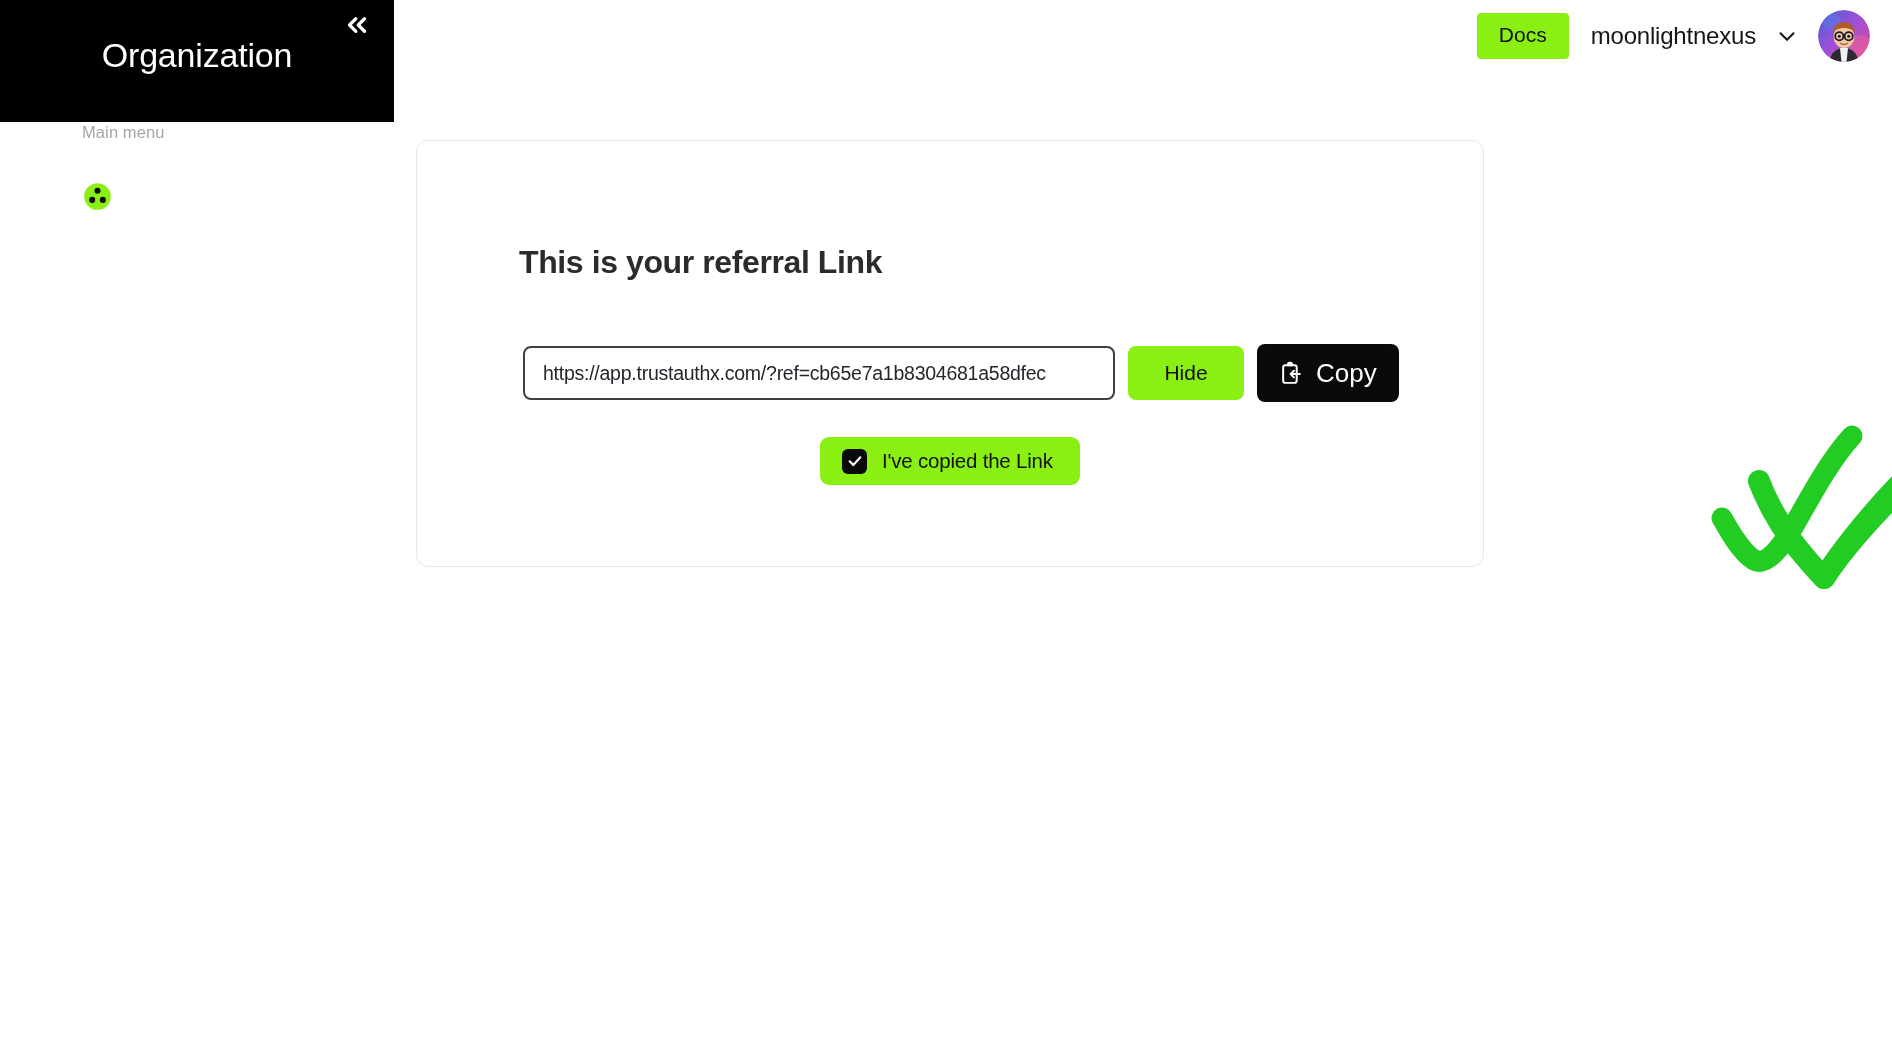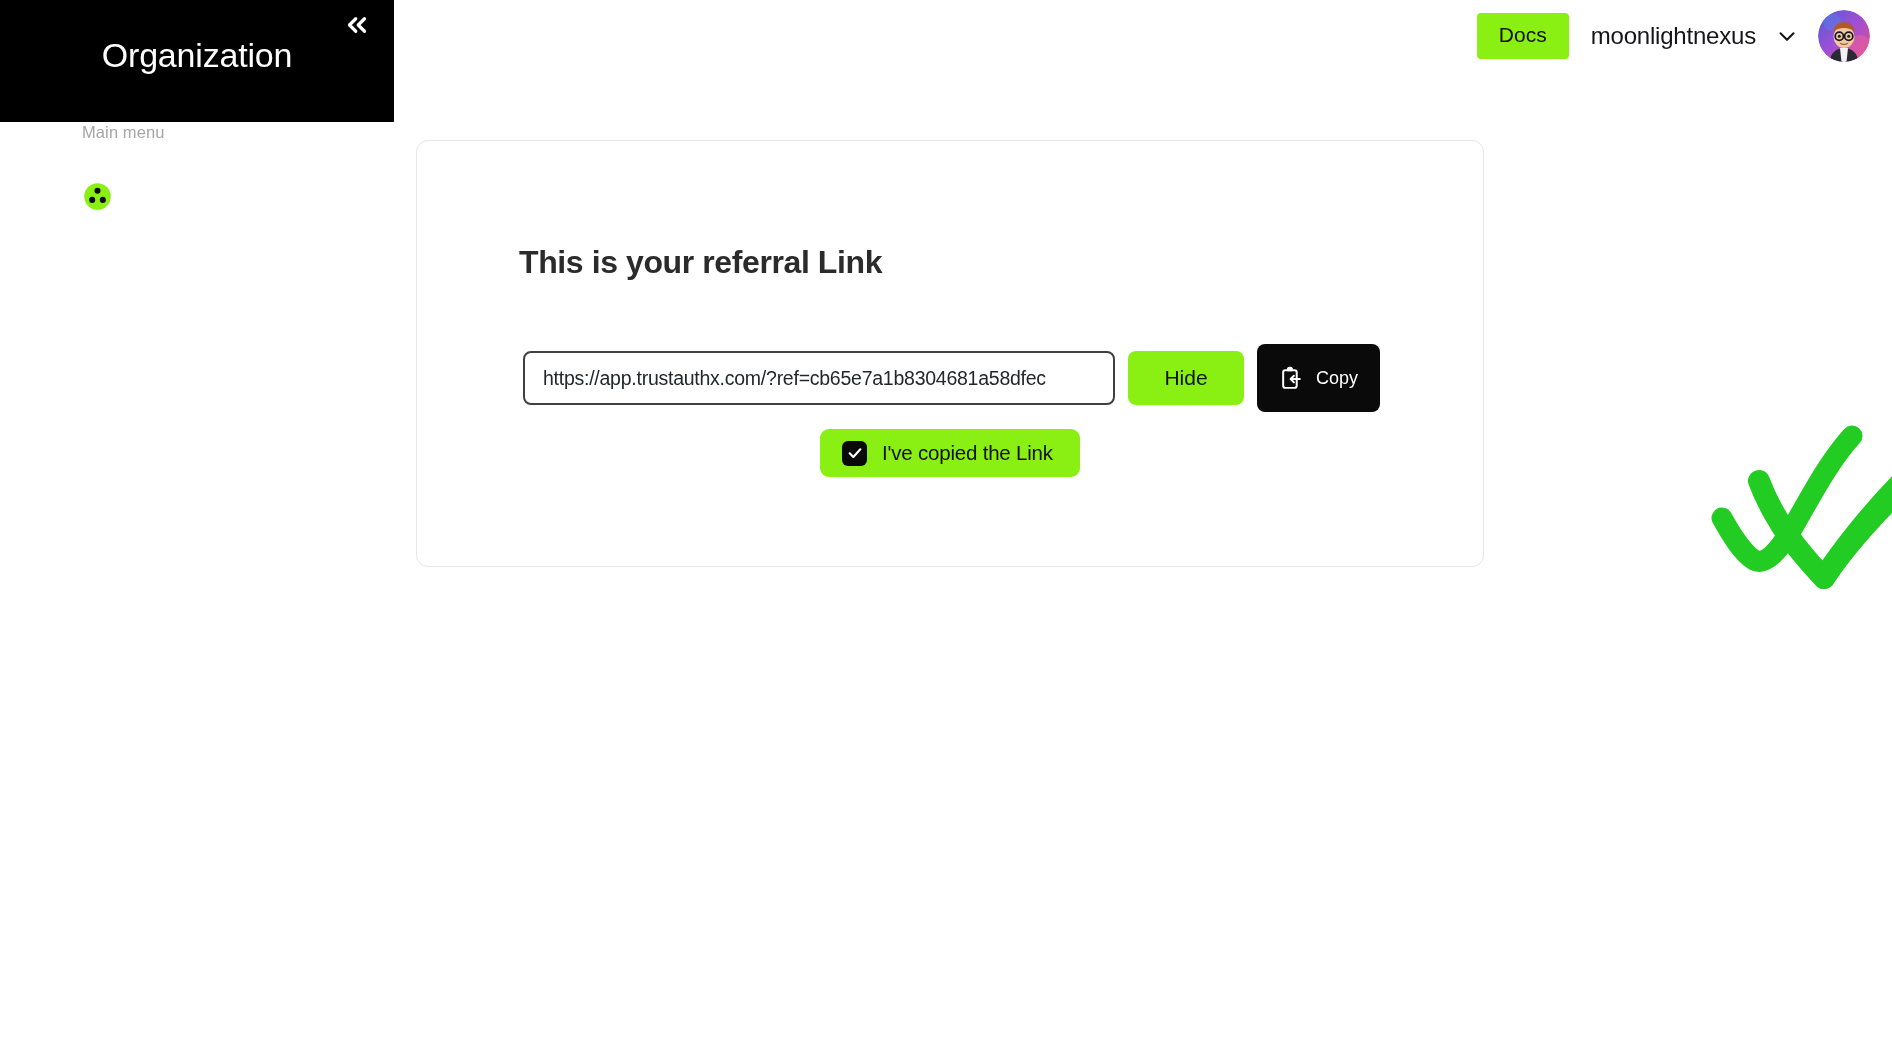--- a/index.html
+++ b/index.html
@@ -219,35 +219,35 @@
     line-height: 54px;
     padding: 0;
   }
 
   .copy-btn {
     margin-left: 13px;
     background: #0a0a0a;
     color: #ffffff;
     border: none;
     border-radius: 8px;
-    height: 68px;
+    height: 58px;
     padding: 0 22px;
     display: flex;
     align-items: center;
     gap: 12px;
-    font-size: 18px;
+    font-size: 26px;
     font-family: "Liberation Sans", sans-serif;
     cursor: pointer;
   }
   .copy-btn svg { display: block; }
 
   .copied-pill {
     position: absolute;
     left: 403px;
-    top: 288px;
+    top: 296px;
     height: 48px;
     background: #8AEF12;
     border-radius: 9px;
     display: flex;
     align-items: center;
     gap: 15px;
     padding: 0 27px 0 22px;
     cursor: pointer;
     border: none;
   }

